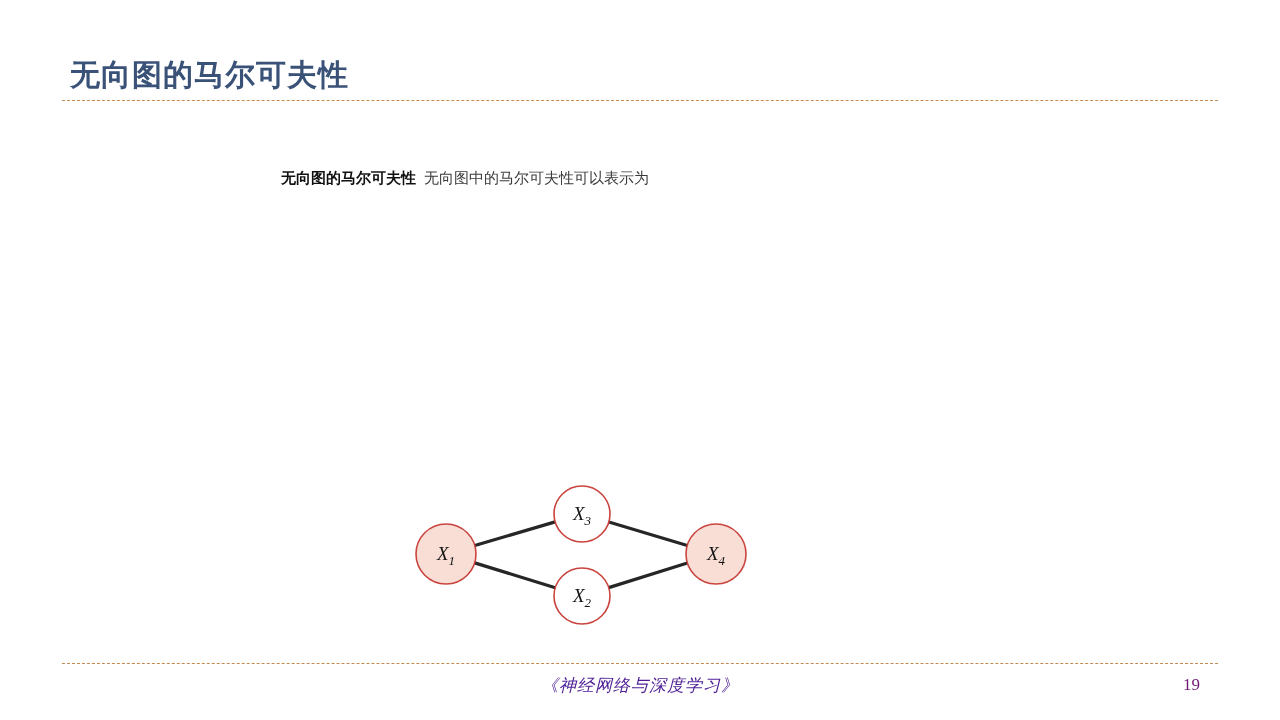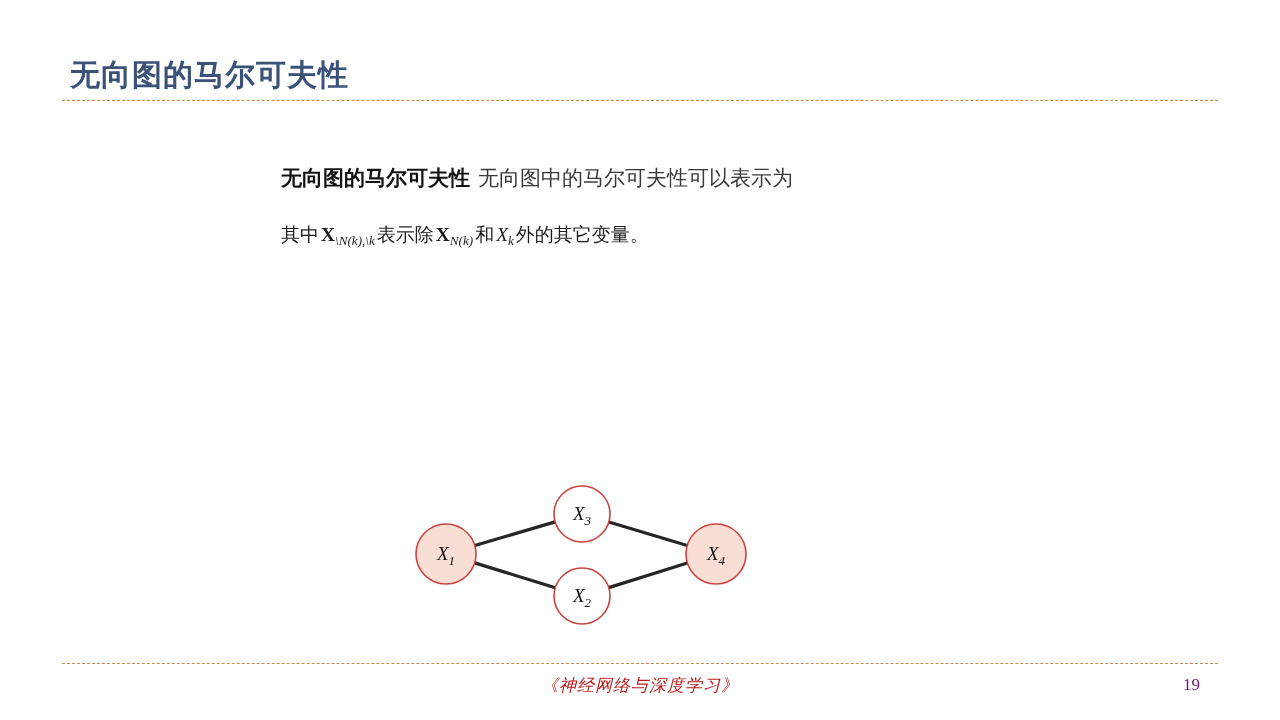--- a/index.html
+++ b/index.html
@@ -43,21 +43,21 @@
 
   
   .body-block {
     position: absolute;
     left: 281px;
     top: 163px;
     width: 700px;
     color: #1c1c1c;
   }
   .line-1 {
-    font-size: 21px;
+    font-size: 15px;
     line-height: 30px;
     white-space: nowrap;
   }
   .line-1 .defn-term {
     font-weight: bold;
     color: #111111;
     margin-right: 8px;
   }
   .line-1 .defn-rest {
     font-weight: normal;
@@ -152,21 +152,21 @@
   }
   .footer-text {
     position: absolute;
     left: 0;
     top: 674px;
     width: 1280px;
     text-align: center;
     font-family: "Liberation Serif", serif;
     font-style: italic;
     font-size: 17px;
-    color: #b91c1c;
+    color: #4c1d95;
     letter-spacing: 1px;
   }
   .page-number {
     position: absolute;
     left: 1140px;
     top: 675px;
     width: 60px;
     text-align: right;
     font-family: "Liberation Serif", serif;
     font-size: 17px;
@@ -181,23 +181,20 @@
   <div class="slide-title">无向图的马尔可夫性</div>
   <div class="title-rule"></div>
 
   <div class="body-block">
 
     <div class="line-1">
       <span class="defn-term">无向图的马尔可夫性</span><span class="defn-rest">无向图中的马尔可夫性可以表示为</span>
     </div>
 
 
-    <div class="line-3">
-      <span>其中</span><span class="inline-math"><span class="mb">X</span><sub class="msub">\N(k),\k</sub></span><span>表示除</span><span class="inline-math"><span class="mb">X</span><sub class="msub">N(k)</sub></span><span>和</span><span class="inline-math"><span class="mi">X</span><sub class="msub">k</sub></span><span>外的其它变量。</span>
-    </div>
 
   </div>
 
   <div class="graph-figure">
     <svg width="370" height="175" viewBox="0 0 370 175" id="graph-svg">
       <g id="graph-edges">
           <line x1="74.78096504713812" y1="77.53501028025349" x2="155.13776595600442" y2="53.900657071763405" stroke="#262626" stroke-width="3.2" stroke-linecap="round"></line>
           <line x1="74.66424073544916" y1="94.85219199182988" x2="155.24670864691413" y2="119.73795414095878" stroke="#262626" stroke-width="3.2" stroke-linecap="round"></line>
           <line x1="208.83013237523537" y1="54.008994738876225" x2="287.2534295979621" y2="77.4189342083469" stroke="#262626" stroke-width="3.2" stroke-linecap="round"></line>
           <line x1="208.718333989917" y1="119.62559680913049" x2="287.37321358223176" y2="94.97257484736019" stroke="#262626" stroke-width="3.2" stroke-linecap="round"></line>

